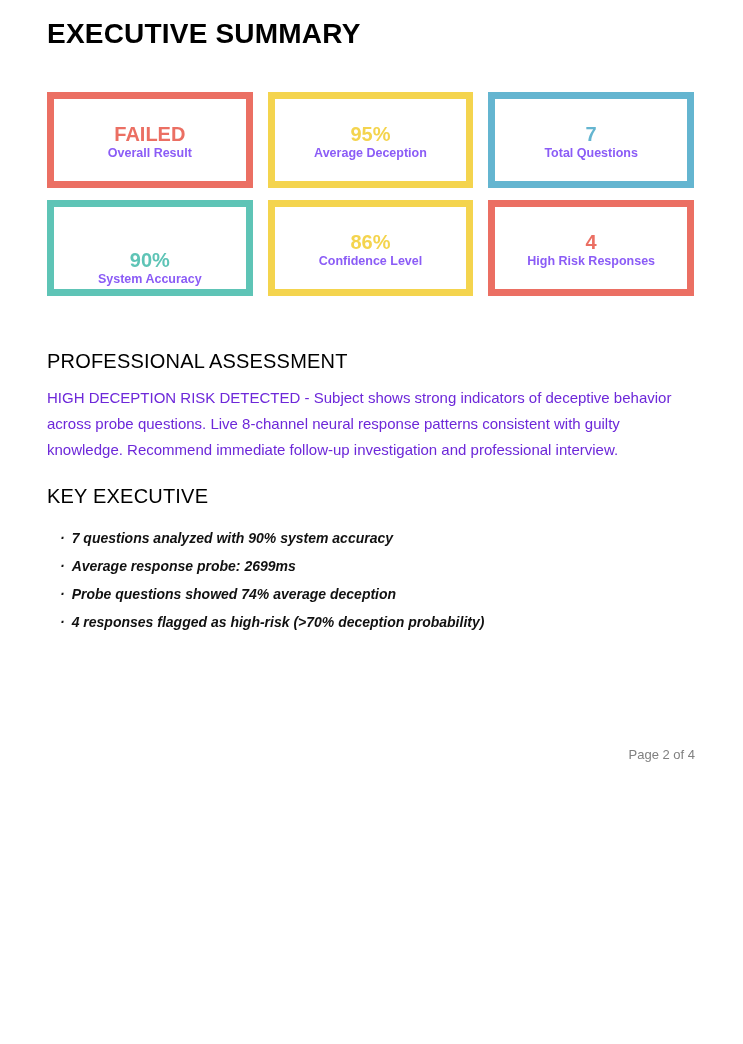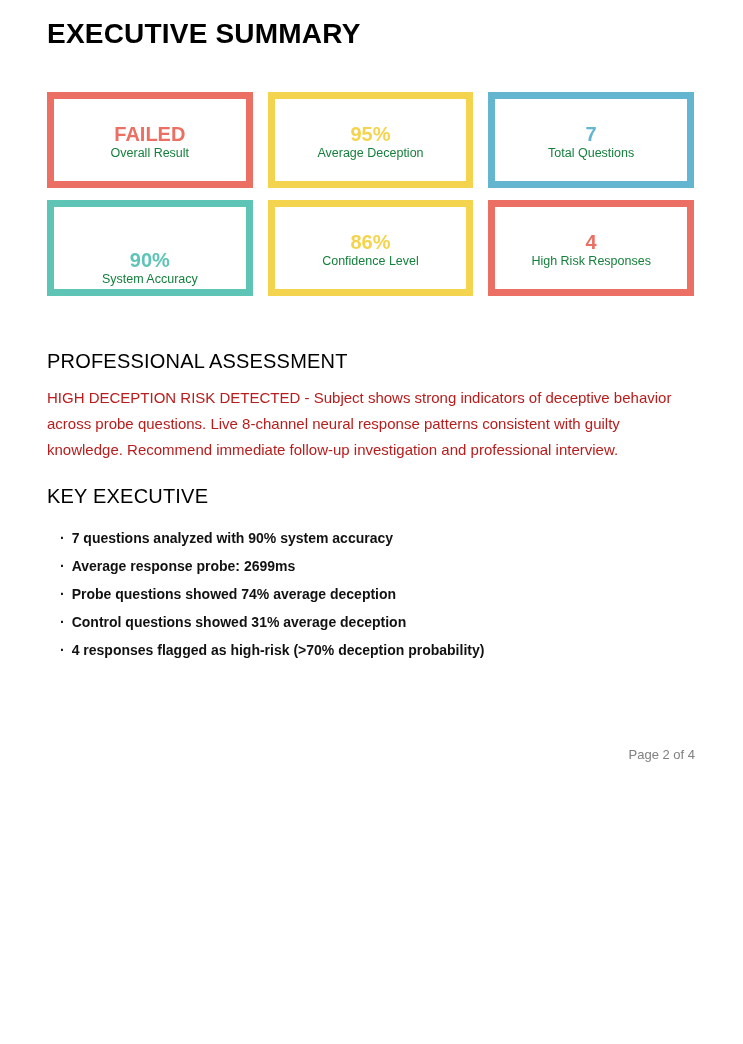--- a/index.html
+++ b/index.html
@@ -44,44 +44,45 @@
     padding-top: 2px;
   }
   .metric-value {
     font-size: 20px;
     font-weight: bold;
     line-height: 1.15;
   }
   .metric-label {
     margin-top: 0;
     font-size: 12.5px;
-    font-weight: normal;
-    color: #15803d;
+    font-weight: bold;
+    color: #8b5cf6;
   }
 
   .section-heading {
     margin: 0;
     font-size: 20px;
     font-weight: normal;
     color: #000000;
     letter-spacing: 0.2px;
   }
   .assessment-section { margin-top: 54px; }
   .assessment-body {
     margin: 12px 0 0 0;
     font-size: 15px;
     line-height: 26px;
-    color: #b91c1c;
+    color: #6d28d9;
   }
 
   .findings-section { margin-top: 22px; }
   .findings-list {
     list-style: none;
     margin: 16px 0 8px 0;
     padding: 0 0 0 13px;
+    font-style: italic;
   }
   .finding-item {
     font-size: 14px;
     font-weight: bold;
     color: #111111;
     height: 28px;
     line-height: 28px;
     white-space: nowrap;
   }
   .bullet-dot {
@@ -145,21 +146,20 @@
 
     <div class="findings-section">
       <h2 class="section-heading">KEY EXECUTIVE</h2>
       <ul class="findings-list">
   <li class="finding-item"><span class="bullet-dot">·</span><span class="finding-text">7 questions analyzed with 90% system accuracy</span></li>
 
   <li class="finding-item"><span class="bullet-dot">·</span><span class="finding-text">Average response probe: 2699ms</span></li>
 
   <li class="finding-item"><span class="bullet-dot">·</span><span class="finding-text">Probe questions showed 74% average deception</span></li>
 
-  <li class="finding-item"><span class="bullet-dot">·</span><span class="finding-text">Control questions showed 31% average deception</span></li>
 
   <li class="finding-item"><span class="bullet-dot">·</span><span class="finding-text">4 responses flagged as high-risk (&gt;70% deception probability)</span></li>
 </ul>
     </div>
 
   </div>
 
   <div class="page-footer">Page 2 of 4</div>
 </div>
 

